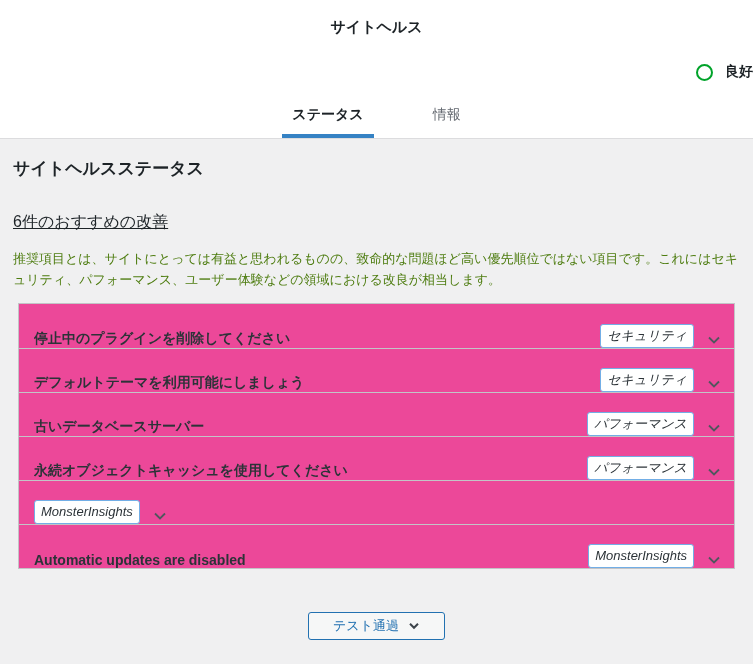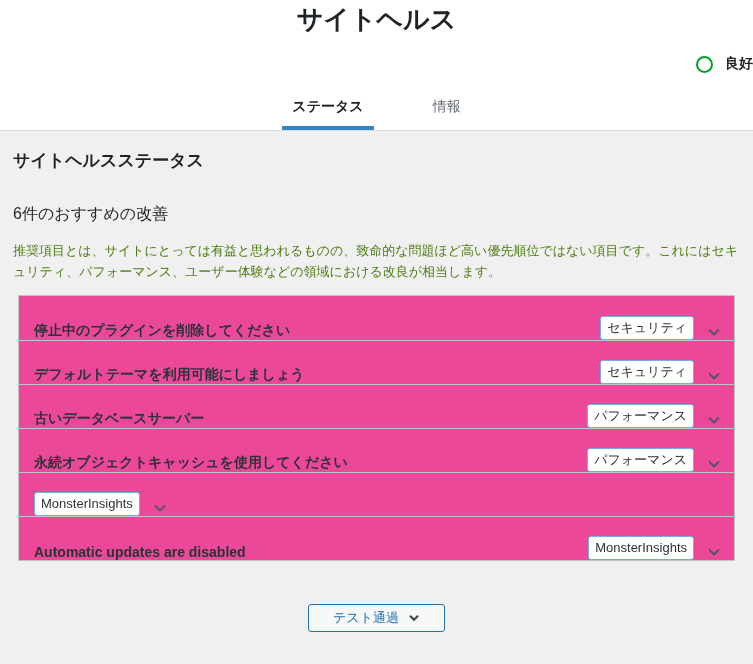--- a/index.html
+++ b/index.html
@@ -15,22 +15,22 @@
   .page { width: 753px; height: 664px; }
 
   
   .header {
     background: #ffffff;
     text-align: center;
     padding-top: 5px;
     border-bottom: 1px solid #dcdcde;
   }
   .page-title {
-    margin: 0;
-    font-size: 26px;
+    margin: 8px;
+    font-size: 15px;
     line-height: 28px;
     font-weight: 700;
     color: #1d2327;
   }
   .health-status {
     margin-top: 22px;
     height: 18px;
     display: flex;
     align-items: center;
     justify-content: flex-end;
@@ -84,20 +84,21 @@
     font-size: 13px;
     line-height: 20px;
     color: #3c434a;
   }
   .recommended-title {
     margin: 33px 0 17px;
     font-size: 16px;
     line-height: 19px;
     font-weight: 500;
     color: #1d2327;
+    text-decoration: underline;
   }
   .recommended-description {
     margin: 12px 0 0;
     font-size: 13px;
     line-height: 21px;
     color: #4d7c0f;
   }
 
   
   .accordion {
@@ -131,20 +132,21 @@
   .badge {
     flex: none;
     margin-right: 12px;
     padding: 3px 6px;
     font-size: 13px;
     line-height: 16px;
     color: #2c3338;
     background: #fff;
     border: 1px solid #72aee6;
     border-radius: 3px;
+    font-style: italic;
   }
   .chevron {
     flex: none;
     width: 16px;
     height: 16px;
     color: #50575e;
     display: inline-flex;
     align-items: center;
     justify-content: center;
   }

